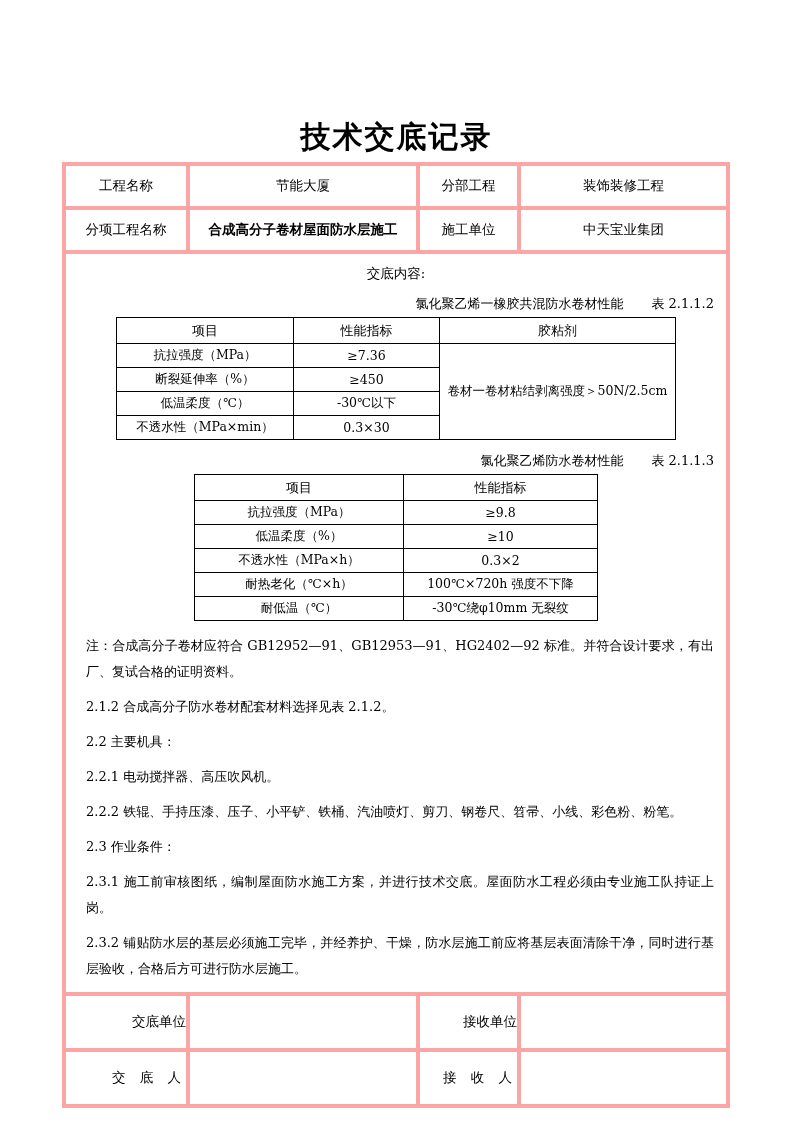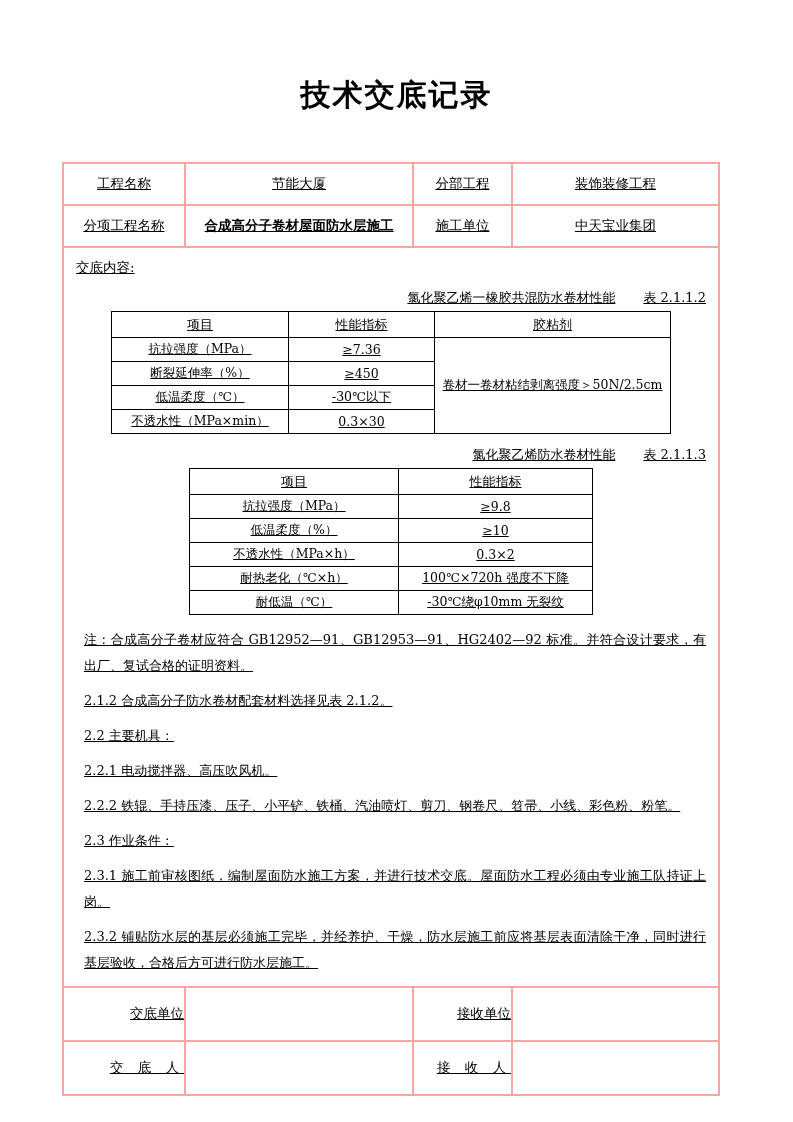--- a/index.html
+++ b/index.html
@@ -23,21 +23,21 @@
   }
 
   
   .doc-title {
     text-align: center;
     font-family: "DejaVu Sans", "Liberation Sans", sans-serif;
     font-weight: bold;
     font-size: 30px;
     letter-spacing: 2px;
     margin: 0;
-    padding-top: 78px;
+    padding-top: 120px;
     line-height: 1.1;
   }
   .subtitle-row {
     position: relative;
     height: 30px;
     margin-top: 14px;
   }
   .doc-date {
     position: absolute;
     left: 0;
@@ -57,24 +57,23 @@
   
   .main-table {
     position: absolute;
     left: 62px;
     top: 162px;
     width: 648px;
     border-collapse: collapse;
     table-layout: fixed;
   }
   .main-table > tbody > tr > td {
-    border: 2px solid #fca5a5;
+    border: 4px solid #fca5a5;
     padding: 0;
     vertical-align: middle;
-    text-decoration: underline;
   }
   .hdr-cell {
     text-align: center;
     font-family: "DejaVu Serif", "Liberation Serif", serif;
     font-size: 13.5px;
     height: 40px;
   }
   .hdr-cell.bold {
     font-family: "DejaVu Sans", "Liberation Sans", sans-serif;
     font-weight: bold;
@@ -85,20 +84,21 @@
   .body-cell {
     padding: 8px 12px 10px 12px !important;
     vertical-align: top;
     font-family: "DejaVu Serif", "Liberation Serif", serif;
     font-size: 13px;
   }
   .lead-line {
     font-size: 13.5px;
     margin: 3px 0 2px 0;
     font-family: "DejaVu Serif", "Liberation Serif", serif;
+    text-align: center;
   }
   .tbl-caption {
     text-align: right;
     font-size: 13px;
     margin: 12px 0 4px 0;
     font-family: "DejaVu Serif", "Liberation Serif", serif;
   }
   .tbl-caption .cap-no {
     margin-left: 28px;
   }

